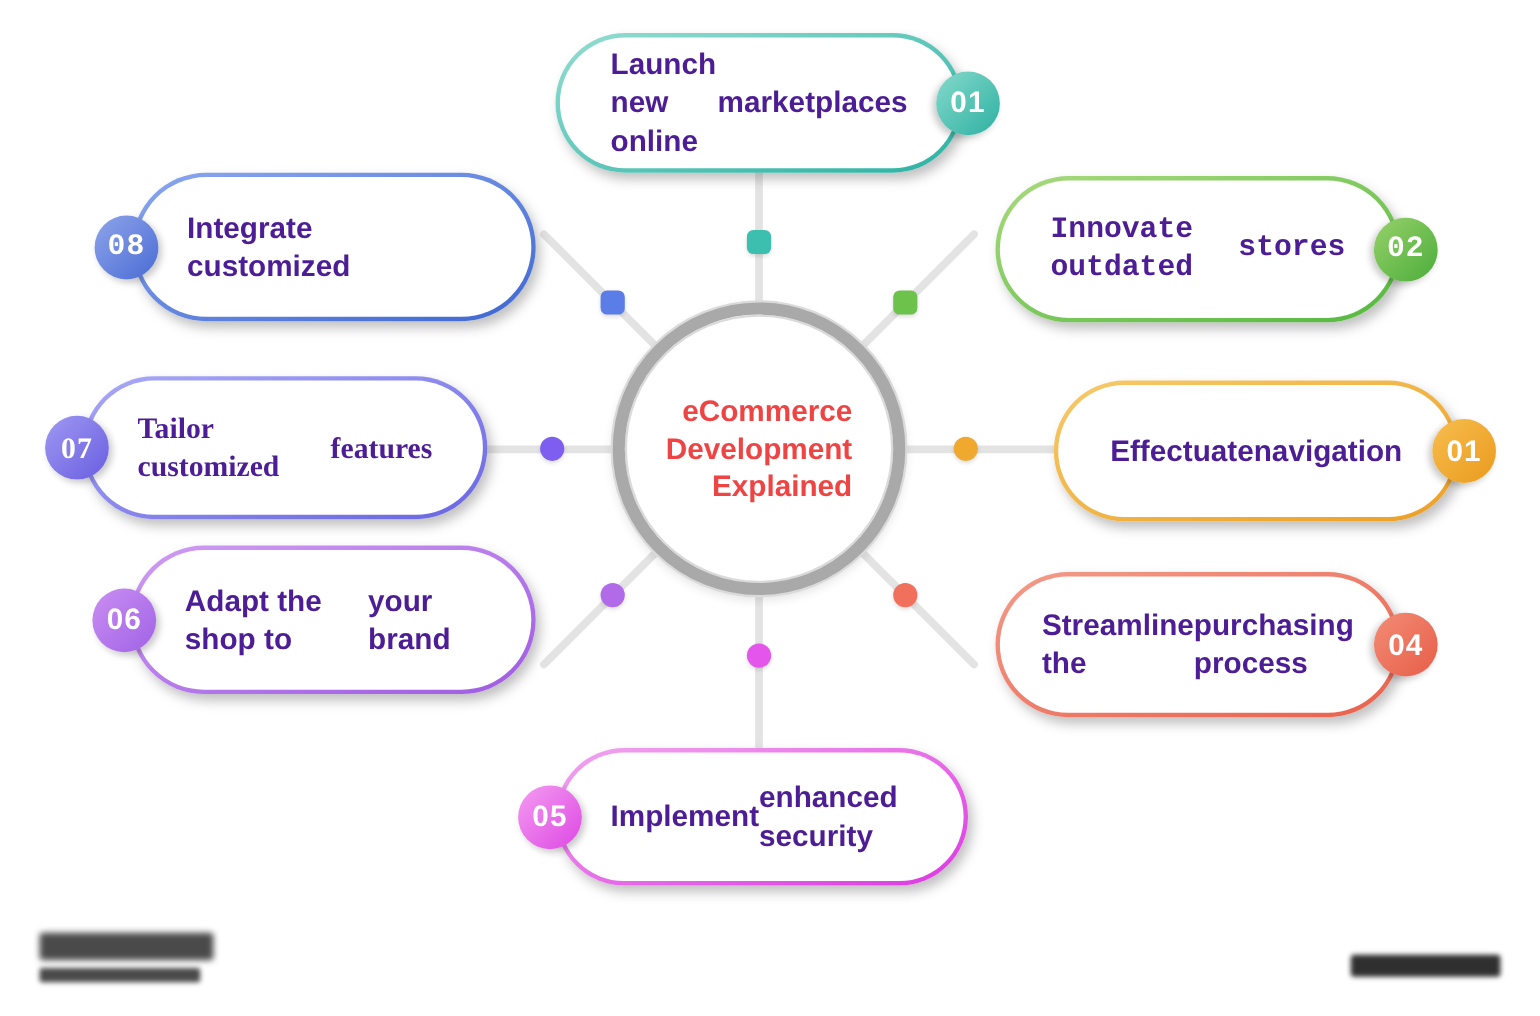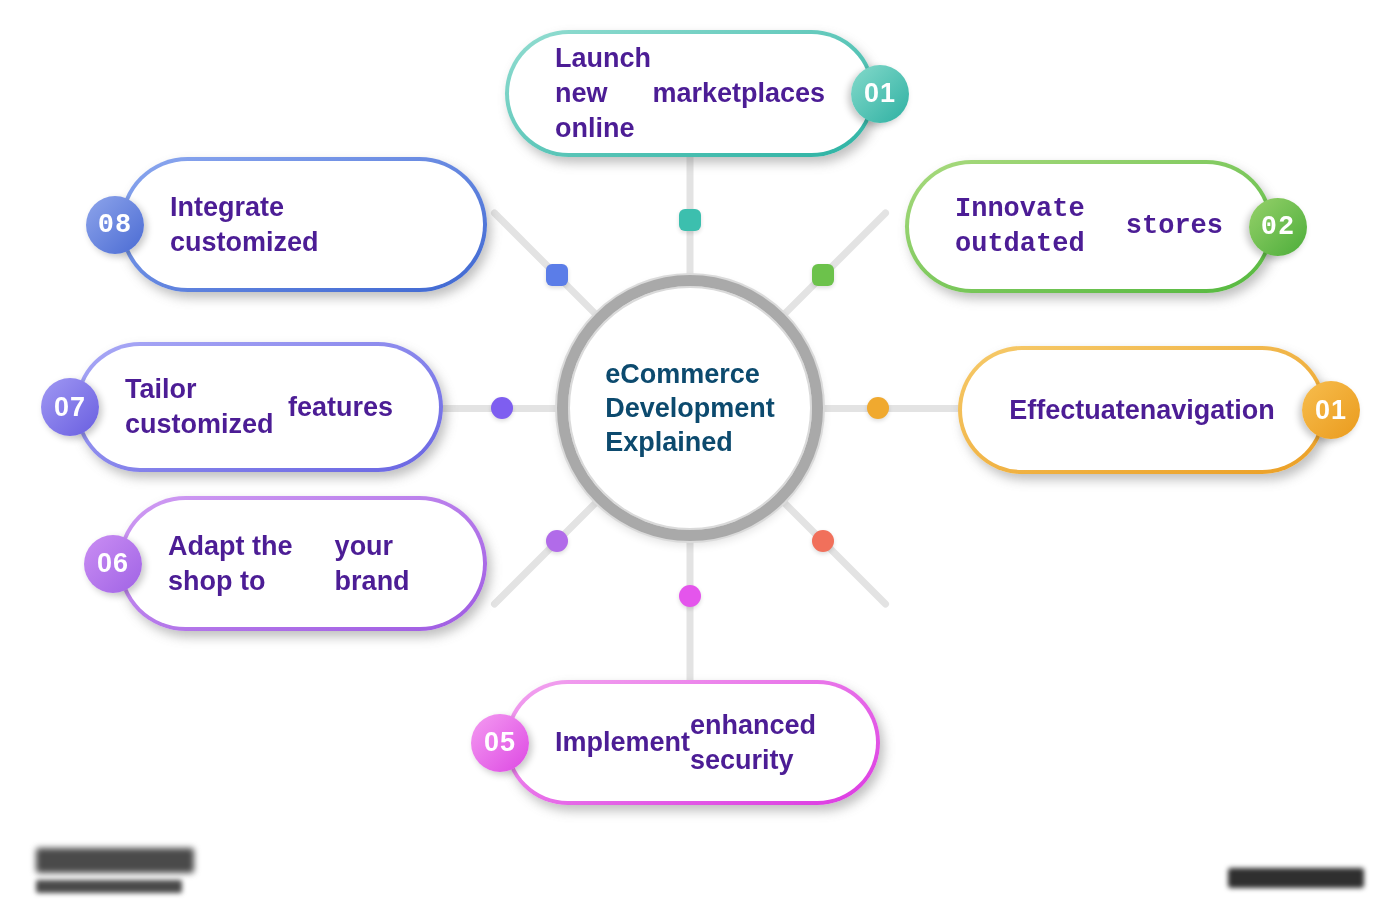--- a/index.html
+++ b/index.html
@@ -21,21 +21,21 @@
   .s-sw{transform:rotate(135deg)  translateX(113px);}
   .s-w {transform:rotate(180deg)  translateX(113px);}
   .s-nw{transform:rotate(-135deg) translateX(113px);}
   
   .hub{
     position:absolute;left:557px;top:275px;width:244px;height:244px;background:#fff;
     border:11px solid #a9a9a9;border-radius:50%;z-index:3;
     box-shadow:0 0 0 2px #dadada, inset 0 0 0 2px #dadada, 0 4px 10px rgba(0,0,0,.12);
     display:flex;align-items:center;justify-content:center;
   }
-  .hub-title{text-align:left;font-size:27px;line-height:34px;font-weight:700;color:#0c4a6e;}
+  .hub-title{text-align:right;font-size:27px;line-height:34px;font-weight:700;color:#ef4444;}
   .hub-title span{display:block;}
   
   .marker{position:absolute;width:22px;height:22px;z-index:4;box-shadow:0 2px 4px rgba(0,0,0,.14);}
   .marker.sq{border-radius:6px;}
   .marker.ci{border-radius:50%;}
   .m1{left:679px;top:209px;} .m2{left:812px;top:264px;} .m3{left:867px;top:397px;}
   .m4{left:812px;top:530px;} .m5{left:679px;top:585px;} .m6{left:546px;top:530px;}
   .m7{left:491px;top:397px;} .m8{left:546px;top:264px;}
   
   .pill{
@@ -119,38 +119,45 @@
   </div>
 
   <div class="pill p3" style="background: linear-gradient(160deg, rgb(246, 202, 106), rgb(235, 159, 37));">
     <div class="pill-inner">
       <span>Effectuate</span>
         <span>navigation</span>
     </div>
     <div class="badge badge-right" style="background: linear-gradient(135deg, rgb(247, 189, 78), rgb(234, 155, 29));">01</div>
   </div>
 
+  <div class="pill p4" style="background: linear-gradient(160deg, rgb(244, 155, 137), rgb(232, 97, 76));">
+    <div class="pill-inner">
+      <span>Streamline the</span>
+        <span>purchasing process</span>
+    </div>
+    <div class="badge badge-right" style="background: linear-gradient(135deg, rgb(243, 140, 118), rgb(231, 94, 72));">04</div>
+  </div>
 
   <div class="pill p5" style="background: linear-gradient(160deg, rgb(242, 165, 239), rgb(220, 57, 226));">
     <div class="pill-inner">
       <span>Implement</span>
         <span>enhanced security</span>
     </div>
     <div class="badge badge-left" style="background: linear-gradient(135deg, rgb(244, 156, 241), rgb(221, 72, 227));">05</div>
   </div>
 
   <div class="pill p6" style="background: linear-gradient(160deg, rgb(208, 156, 243), rgb(158, 91, 226));">
     <div class="pill-inner">
       <span>Adapt the shop to</span>
         <span>your brand</span>
     </div>
     <div class="badge badge-left" style="background: linear-gradient(135deg, rgb(202, 142, 243), rgb(160, 99, 229));">06</div>
   </div>
 
-  <div class="pill p7" style="background: linear-gradient(160deg, rgb(169, 169, 246), rgb(105, 101, 226));">
+  <div class="pill p7" style="background: linear-gradient(160deg, rgb(169, 169, 246), rgb(105, 101, 226)); font-family: Liberation Serif, serif;">
     <div class="pill-inner">
       <span>Tailor customized</span>
         <span>features</span>
     </div>
     <div class="badge badge-left" style="background: linear-gradient(135deg, rgb(160, 152, 243), rgb(105, 94, 224));">07</div>
   </div>
 
   <div class="pill p8" style="background: linear-gradient(160deg, rgb(139, 167, 239), rgb(62, 103, 209));">
     <div class="pill-inner">
       <span>Integrate customized</span>

